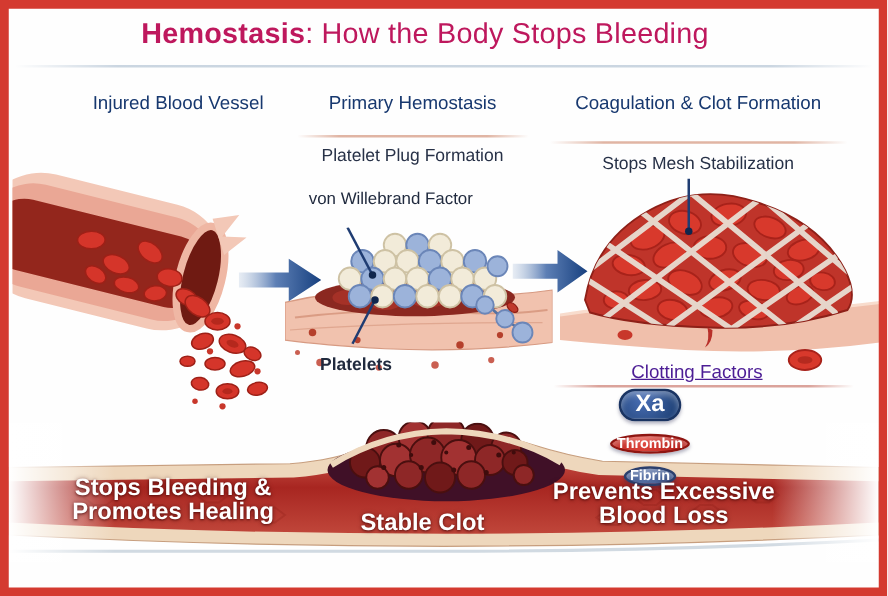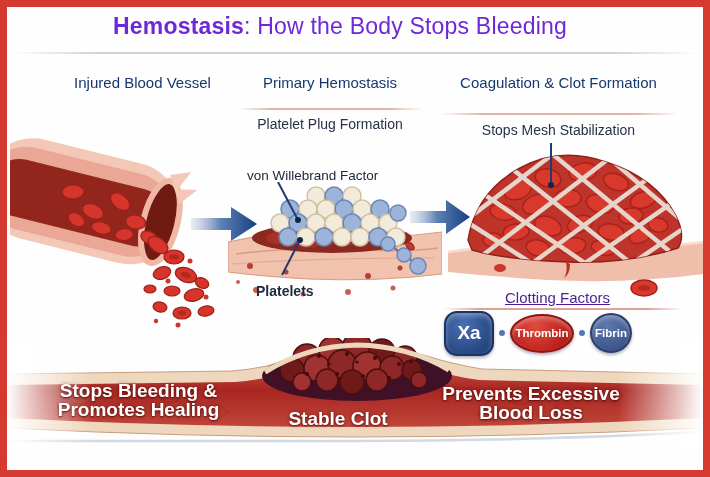--- a/index.html
+++ b/index.html
@@ -1,42 +1,42 @@
 <!DOCTYPE html>
 <html><head>
 <meta charset="utf-8">
 <style>
   html,body{margin:0;padding:0;background:#fff;}
   .canvas{position:relative;width:710px;height:477px;background:#fefefe;overflow:hidden;
           font-family:"Liberation Sans",sans-serif;}
   .frame{position:absolute;inset:0;border:7px solid #d43a30;z-index:50;pointer-events:none;}
   .title{position:absolute;top:13px;left:0;width:680px;text-align:center;
-         font-size:23px;color:#6d28d9;z-index:10;letter-spacing:.2px;}
+         font-size:23px;color:#be185d;z-index:10;letter-spacing:.2px;}
   .title b{font-weight:bold;}
   .title-rule{position:absolute;top:52px;left:12px;width:686px;height:2px;z-index:2;
     background:linear-gradient(90deg,rgba(185,200,215,0),rgba(185,200,215,.75) 12%,rgba(185,200,215,.75) 88%,rgba(185,200,215,0));}
   .hdr{position:absolute;top:74px;font-weight:normal;font-size:15px;color:#17386f;text-align:center;z-index:10;}
   .h-left{left:35px;width:215px;}
   .h-mid{left:230px;width:200px;}
   .h-right{left:440px;width:237px;}
   .rule{position:absolute;height:2px;z-index:2;
     background:linear-gradient(90deg,rgba(220,170,150,0),rgba(219,168,148,.85) 18%,rgba(219,168,148,.85) 82%,rgba(220,170,150,0));}
   .rule-mid{top:108px;left:238px;width:185px;}
   .rule-right{top:113px;left:440px;width:238px;}
   .subhdr{position:absolute;font-size:14px;color:#273147;text-align:center;z-index:10;font-weight:500;}
   .sub-mid{top:116px;left:230px;width:200px;}
   .sub-right{top:122px;left:440px;width:237px;}
   .lbl{position:absolute;font-size:13.5px;color:#202a3e;z-index:10;}
-  .lbl-vwf{top:168px;left:247px;}
+  .lbl-vwf{top:151px;left:247px;}
   .lbl-platelets{top:283px;left:256px;font-weight:600;font-size:14px;}
   .cf-title{position:absolute;top:289px;left:450px;width:215px;text-align:center;
             font-size:15px;color:#4c1d95;z-index:10;text-decoration:underline;}
   .cf-rule{position:absolute;top:308px;left:443px;width:240px;height:2px;z-index:2;
     background:linear-gradient(90deg,rgba(215,150,140,0),rgba(210,140,130,.8) 15%,rgba(210,140,130,.8) 85%,rgba(215,150,140,0));}
-  .badges{position:absolute;top:311px;left:444px;height:44px;display:flex;align-items:center;gap:5px;z-index:10;}
+  .badges{position:absolute;top:311px;left:488px;height:44px;display:flex;align-items:center;gap:5px;z-index:10;flex-direction:column;}
   .badge{display:flex;align-items:center;justify-content:center;color:#fff;font-weight:bold;
          box-shadow:inset 0 3px 5px rgba(255,255,255,.35), 0 2px 3px rgba(40,40,80,.35);}
   .badge-xa{width:46px;height:41px;border-radius:13px;border:2px solid #1a3462;font-size:19px;
             background:radial-gradient(circle at 38% 30%,#4a6fb5,#24477e 75%);}
   .badge-thrombin{width:60px;height:35px;border-radius:50%;border:2px solid #8e1511;font-size:11.5px;
             background:radial-gradient(circle at 40% 28%,#e2493f,#b61d17 75%);}
   .badge-fibrin{width:38px;height:36px;border-radius:50%;border:2px solid #2b3f6d;font-size:11.5px;
             background:radial-gradient(circle at 40% 30%,#6079ac,#3a538a 75%);}
   .dot{width:6px;height:6px;border-radius:50%;background:#5877ac;}
   .panel{position:absolute;z-index:1;}

